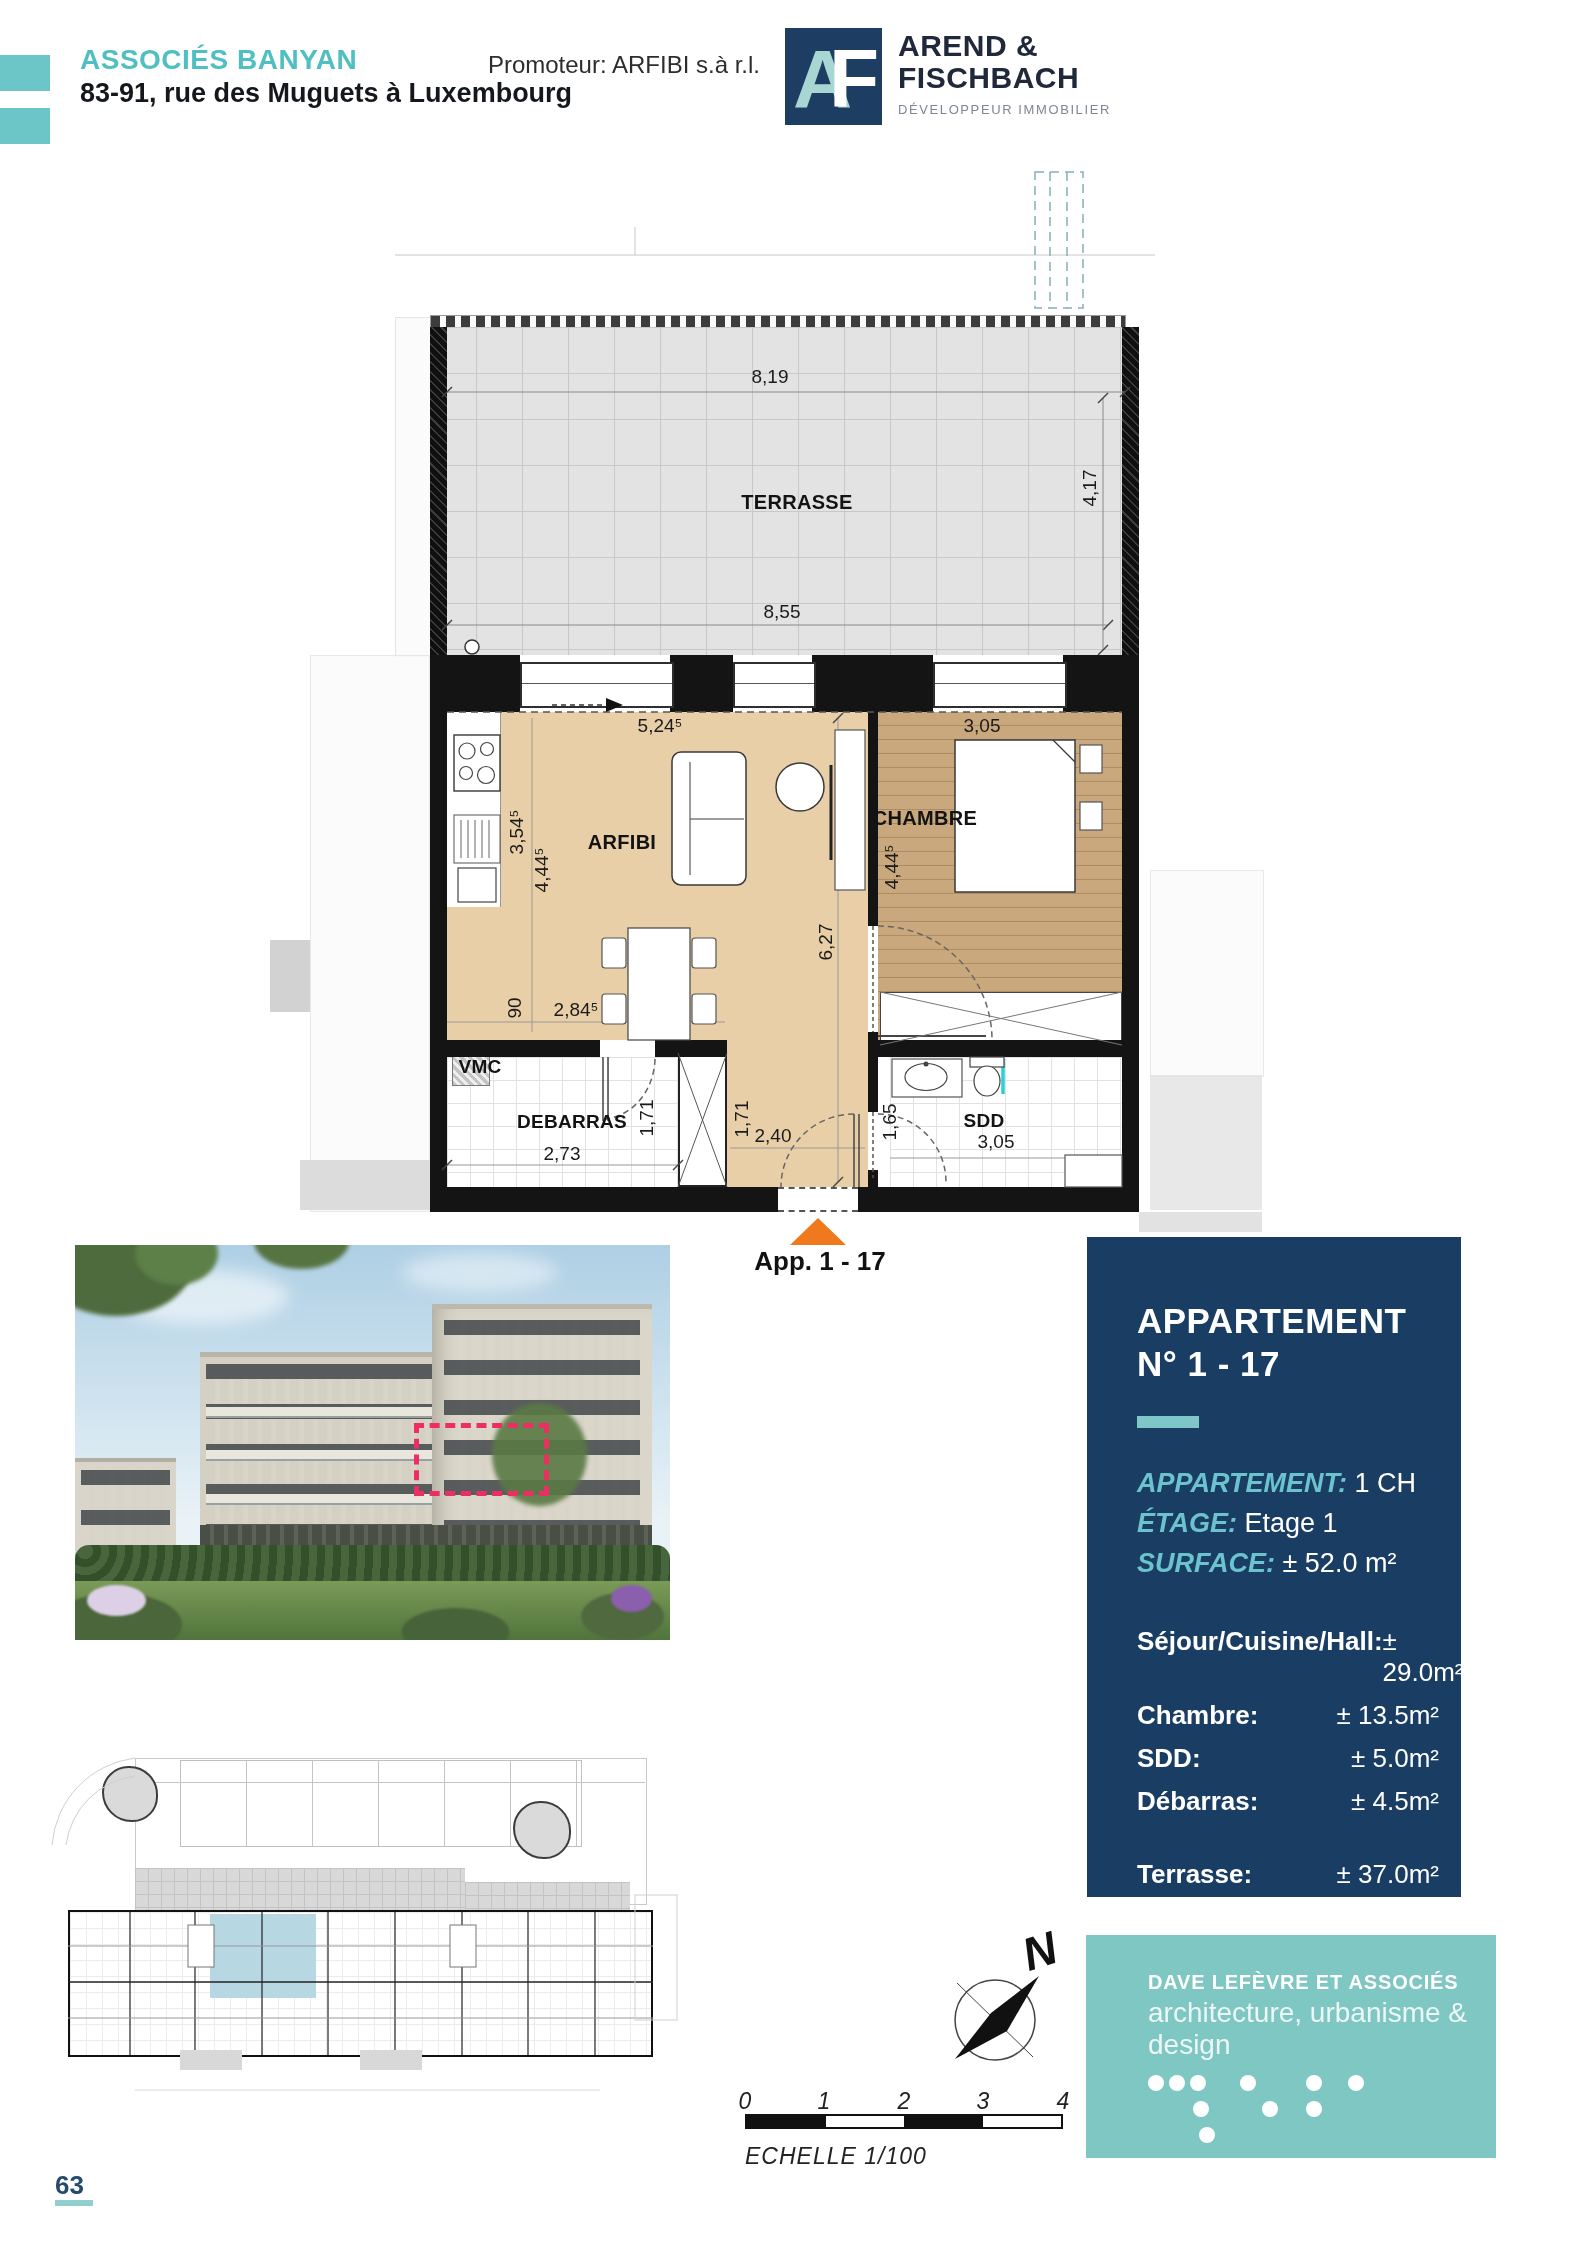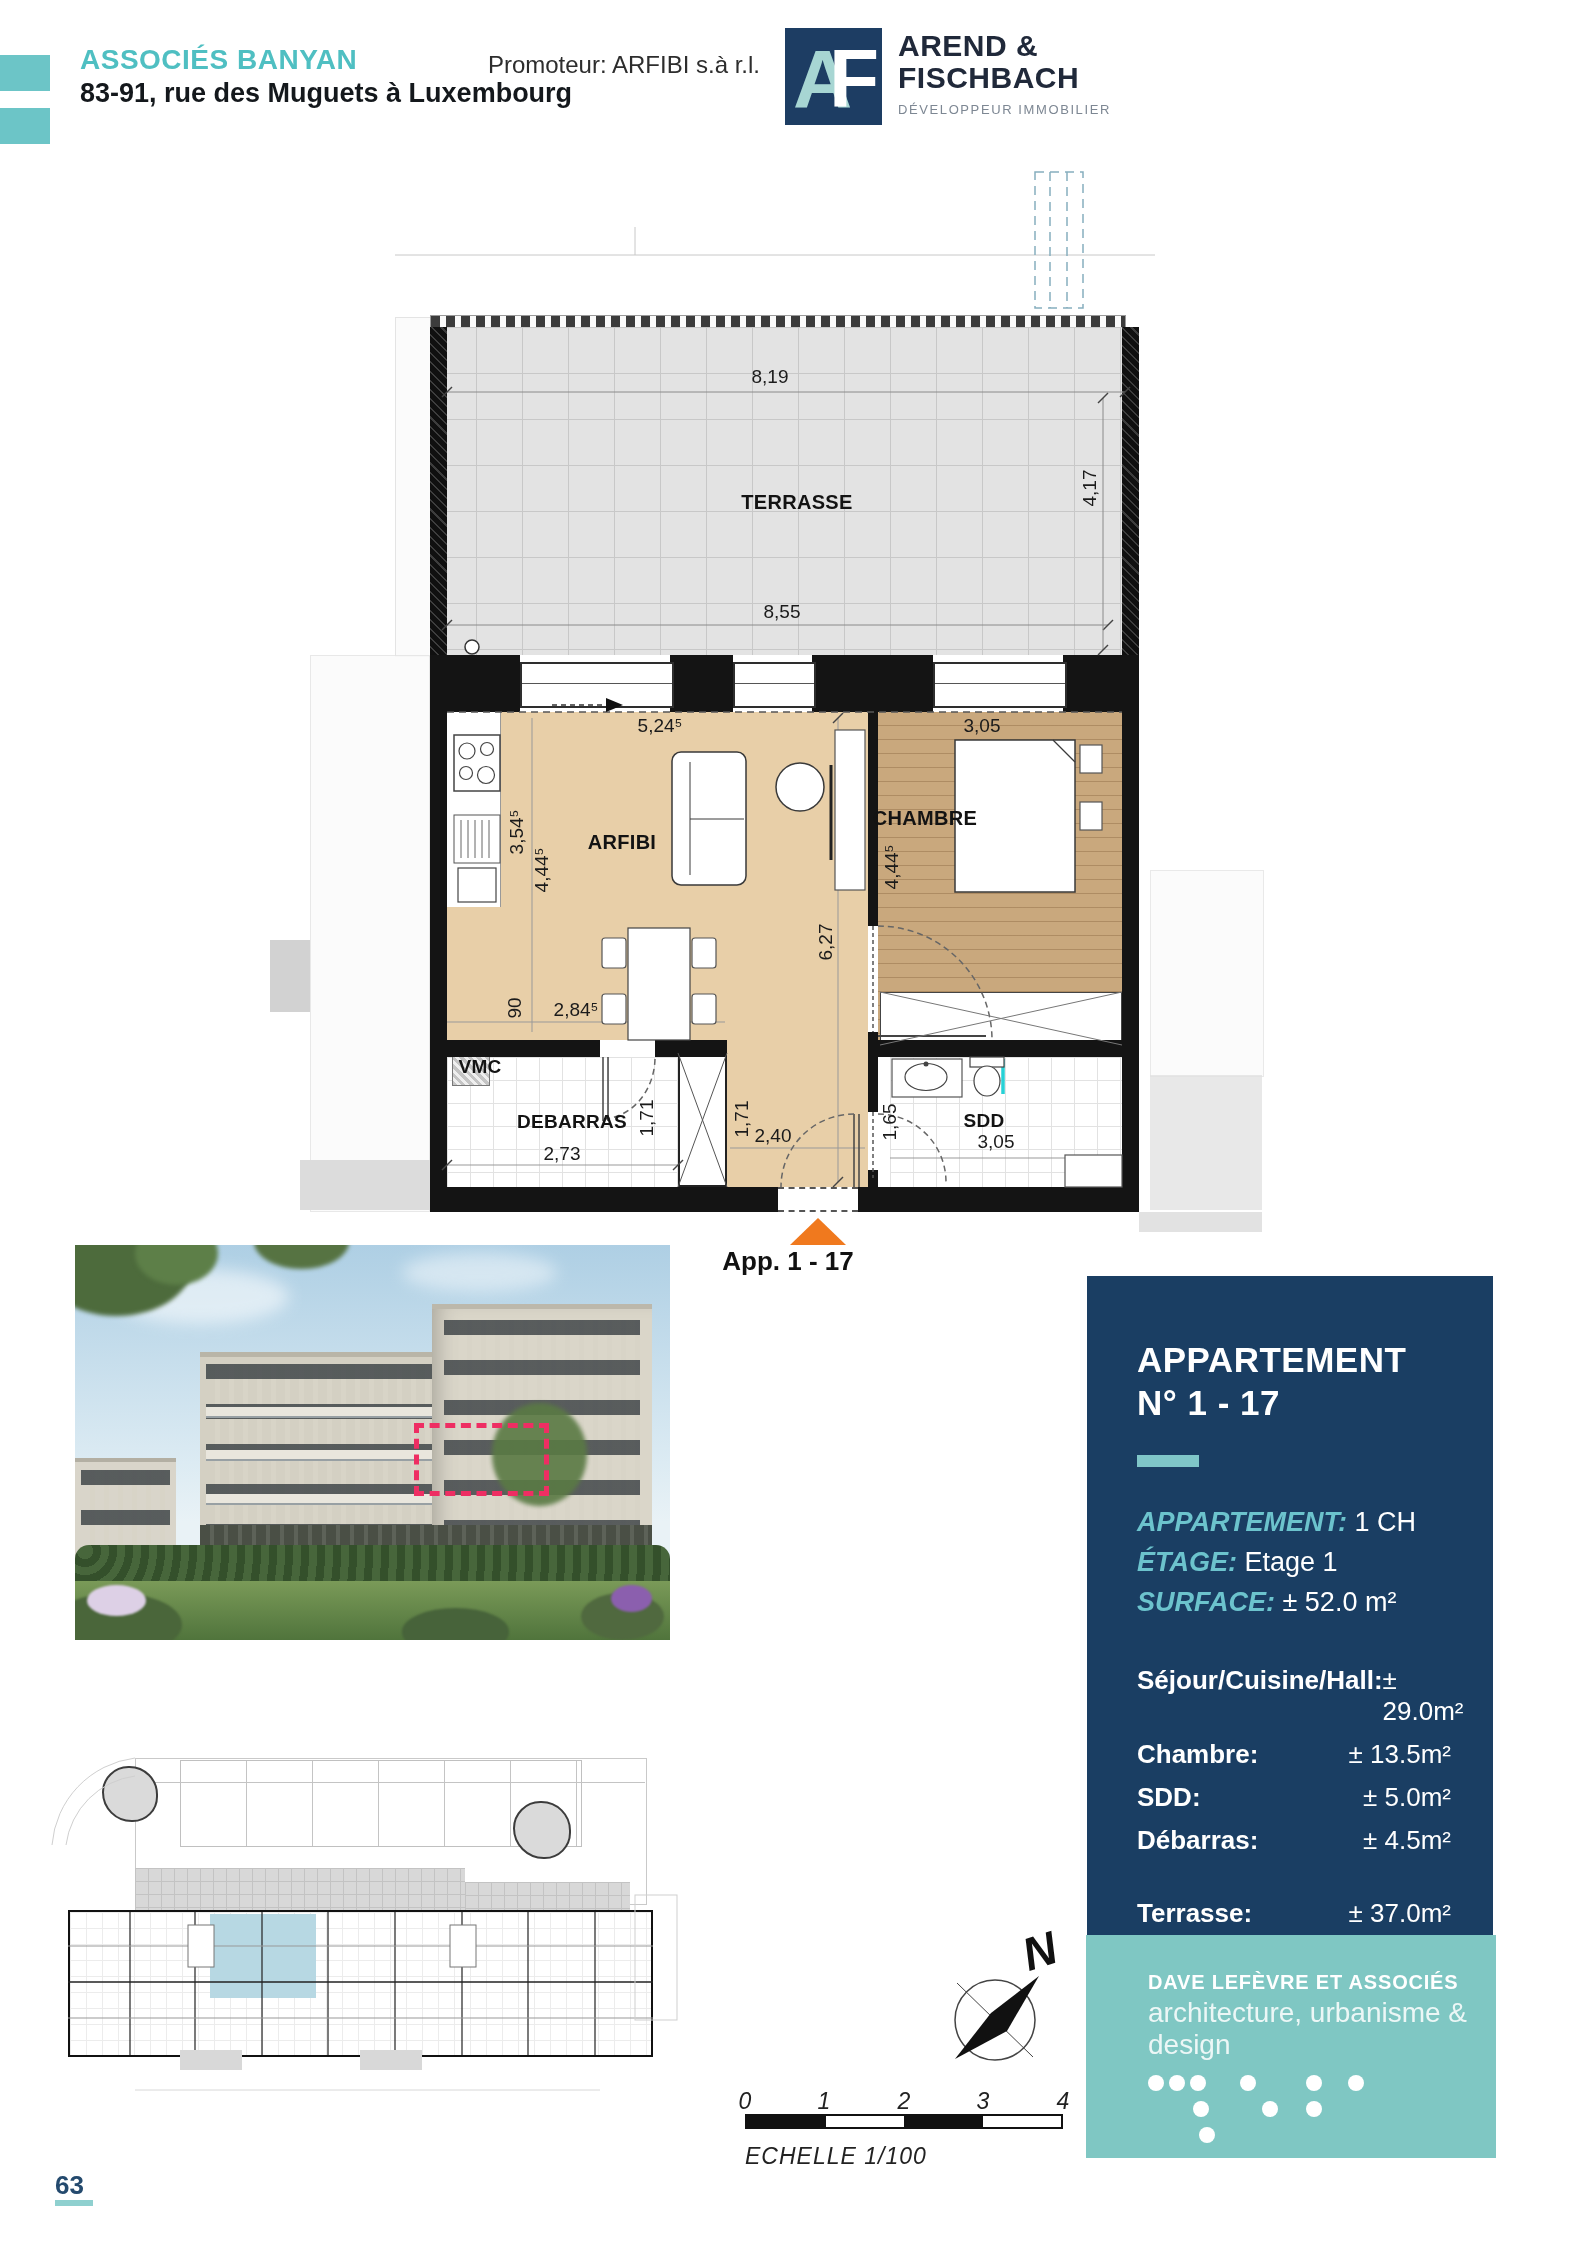--- a/index.html
+++ b/index.html
@@ -41,21 +41,21 @@
   .entry-arrow{position:absolute;width:0;height:0;border-left:28px solid transparent;border-right:28px solid transparent;border-bottom:27px solid #f0791e;}
   .app-label{position:absolute;font-size:26px;font-weight:700;color:#111;transform:translate(-50%,0);white-space:nowrap;}
   
   #photo{position:absolute;left:75px;top:1245px;width:595px;height:395px;overflow:hidden;background:linear-gradient(180deg,#aecfe4 0%,#dcebf3 55%,#e9f2f6 70%);}
   .ph{position:absolute;}
   .leaf{position:absolute;border-radius:50%;filter:blur(2px);}
   .win-grid{background-image:repeating-linear-gradient(180deg,rgba(56,62,66,.8) 0 15px,transparent 15px 40px),
             repeating-linear-gradient(90deg,transparent 0 9px,rgba(216,212,199,1) 9px 14px);}
   .pink-box{position:absolute;border:5px dashed #ee2e63;}
   
-  #panel{position:absolute;left:1087px;top:1276px;width:406px;height:660px;background:#1a3e63;color:#fff;box-sizing:border-box;padding:62px 42px 0 50px;}
+  #panel{position:absolute;left:1087px;top:1237px;width:374px;height:660px;background:#1a3e63;color:#fff;box-sizing:border-box;padding:62px 22px 0 50px;}
   .panel-title{font-size:35px;font-weight:700;line-height:1.24;letter-spacing:.5px;}
   .panel-dash{width:62px;height:12px;background:#7fc6c8;margin:30px 0 40px 0;}
   .spec-line{font-size:27px;margin-bottom:9px;}
   .spec-line .sl{color:#6cc3cd;font-weight:700;font-style:italic;}
   .area-row{display:flex;justify-content:space-between;font-size:26px;margin-bottom:12px;}
   .area-row .al{font-weight:700;}
   
   #site{position:absolute;left:40px;top:1750px;width:640px;height:420px;}
   .st{position:absolute;}
   .sgrey{background-color:#d8d8d8;background-image:linear-gradient(#c3c3c3 1px,transparent 1px),linear-gradient(90deg,#c3c3c3 1px,transparent 1px);background-size:13px 13px;}
@@ -259,21 +259,21 @@
     <div class="lbl dim v" style="left:245px;top:838px;">90</div>
     <div class="lbl dim" style="left:306px;top:840px;">2,84⁵</div>
     <div class="lbl dim" style="left:292px;top:984px;">2,73</div>
     <div class="lbl dim v" style="left:377px;top:948px;">1,71</div>
     <div class="lbl dim v" style="left:472px;top:949px;">1,71</div>
     <div class="lbl dim" style="left:503px;top:966px;">2,40</div>
     <div class="lbl dim v" style="left:620px;top:952px;">1,65</div>
     <div class="lbl dim" style="left:726px;top:972px;">3,05</div>
 
     <div class="entry-arrow" style="left:520px;top:1048px;"></div>
-    <div class="app-label" style="left:518px;top:1076px;">App. 1 - 17</div>
+    <div class="app-label" style="left:550px;top:1076px;">App. 1 - 17</div>
   </div>
 
   <div id="photo">
     <div class="ph" style="left:6%;top:6%;width:30%;height:14%;background:#fff;opacity:.55;border-radius:50%;filter:blur(8px);"></div>
     <div class="ph" style="left:55%;top:2%;width:26%;height:10%;background:#fff;opacity:.45;border-radius:50%;filter:blur(8px);"></div>
 
     <div class="ph" style="left:0;top:54%;width:17%;height:26%;background:#d9d5ca;border-top:4px solid #b3afa3;"></div>
     <div class="ph win-grid" style="left:1%;top:57%;width:15%;height:20%;"></div>
 
     <div class="ph" style="left:21%;top:27%;width:41%;height:48%;background:#d4d0c3;border-top:5px solid #b9b5a8;"></div>

